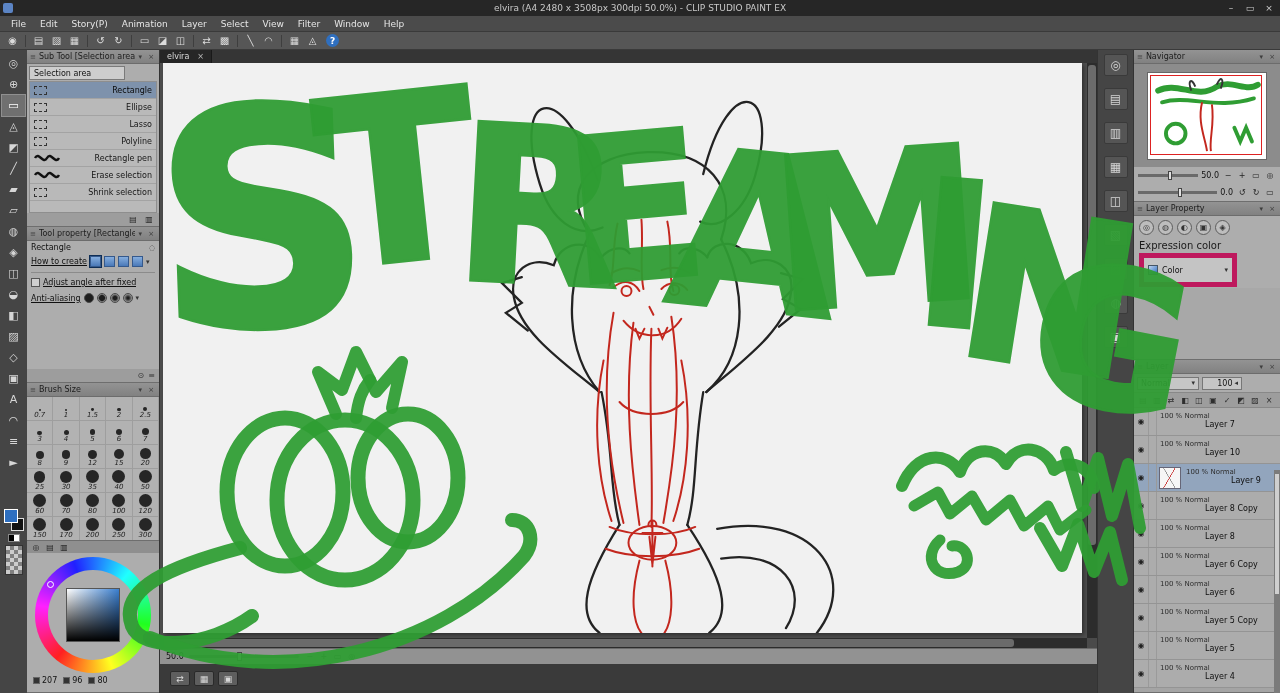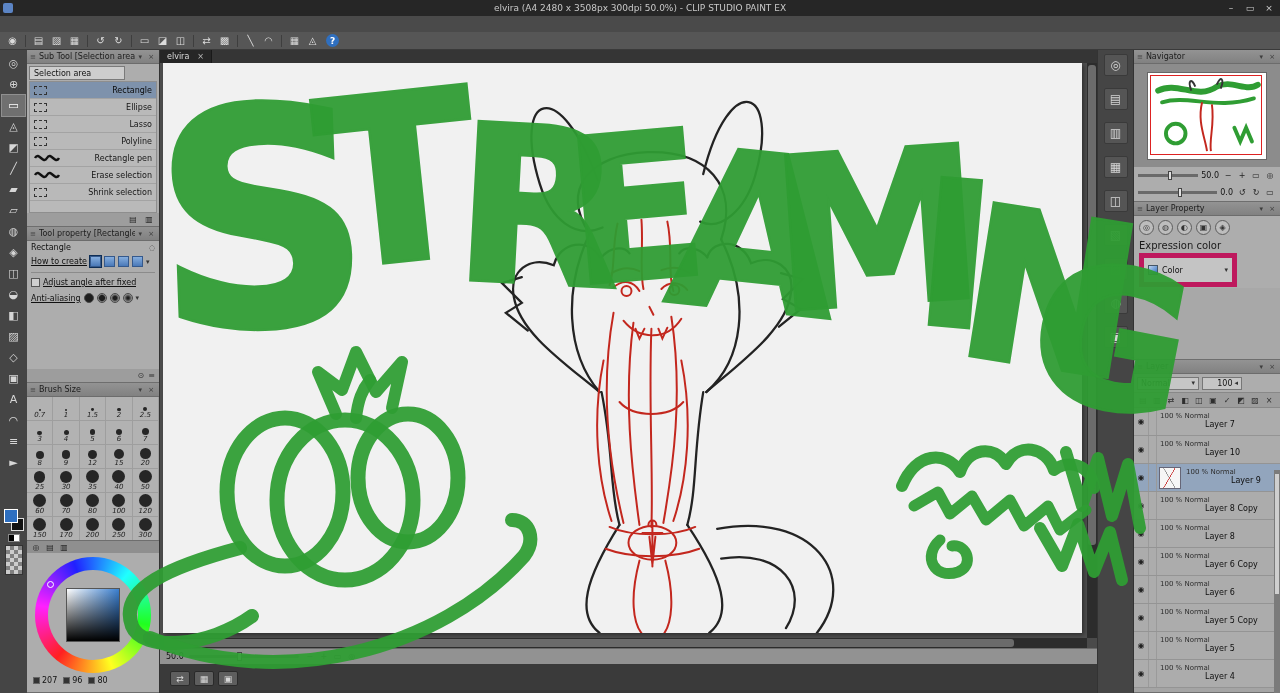--- a/index.html
+++ b/index.html
@@ -185,20 +185,32 @@
   <div class="titlebar">
     <span class="appico"></span>
     <span>elvira (A4 2480 x 3508px 300dpi 50.0%) - CLIP STUDIO PAINT EX</span>
     <span class="win-controls">
       <span class="win-btn">–</span>
       <span class="win-btn">▭</span>
       <span class="win-btn">×</span>
     </span>
   </div>
 
+  <div class="menubar" id="menubar">
+      <div class="menu-item">File</div>
+      <div class="menu-item">Edit</div>
+      <div class="menu-item">Story(P)</div>
+      <div class="menu-item">Animation</div>
+      <div class="menu-item">Layer</div>
+      <div class="menu-item">Select</div>
+      <div class="menu-item">View</div>
+      <div class="menu-item">Filter</div>
+      <div class="menu-item">Window</div>
+      <div class="menu-item">Help</div>
+    </div>
 
   <div class="toolbar" id="toolbar">
       <span class="icon-btn">◉</span>
       <span class="tb-sep"></span>
       <span class="icon-btn">▤</span>
       <span class="icon-btn">▨</span>
       <span class="icon-btn">▦</span>
       <span class="tb-sep"></span>
       <span class="icon-btn">↺</span>
       <span class="icon-btn">↻</span>

